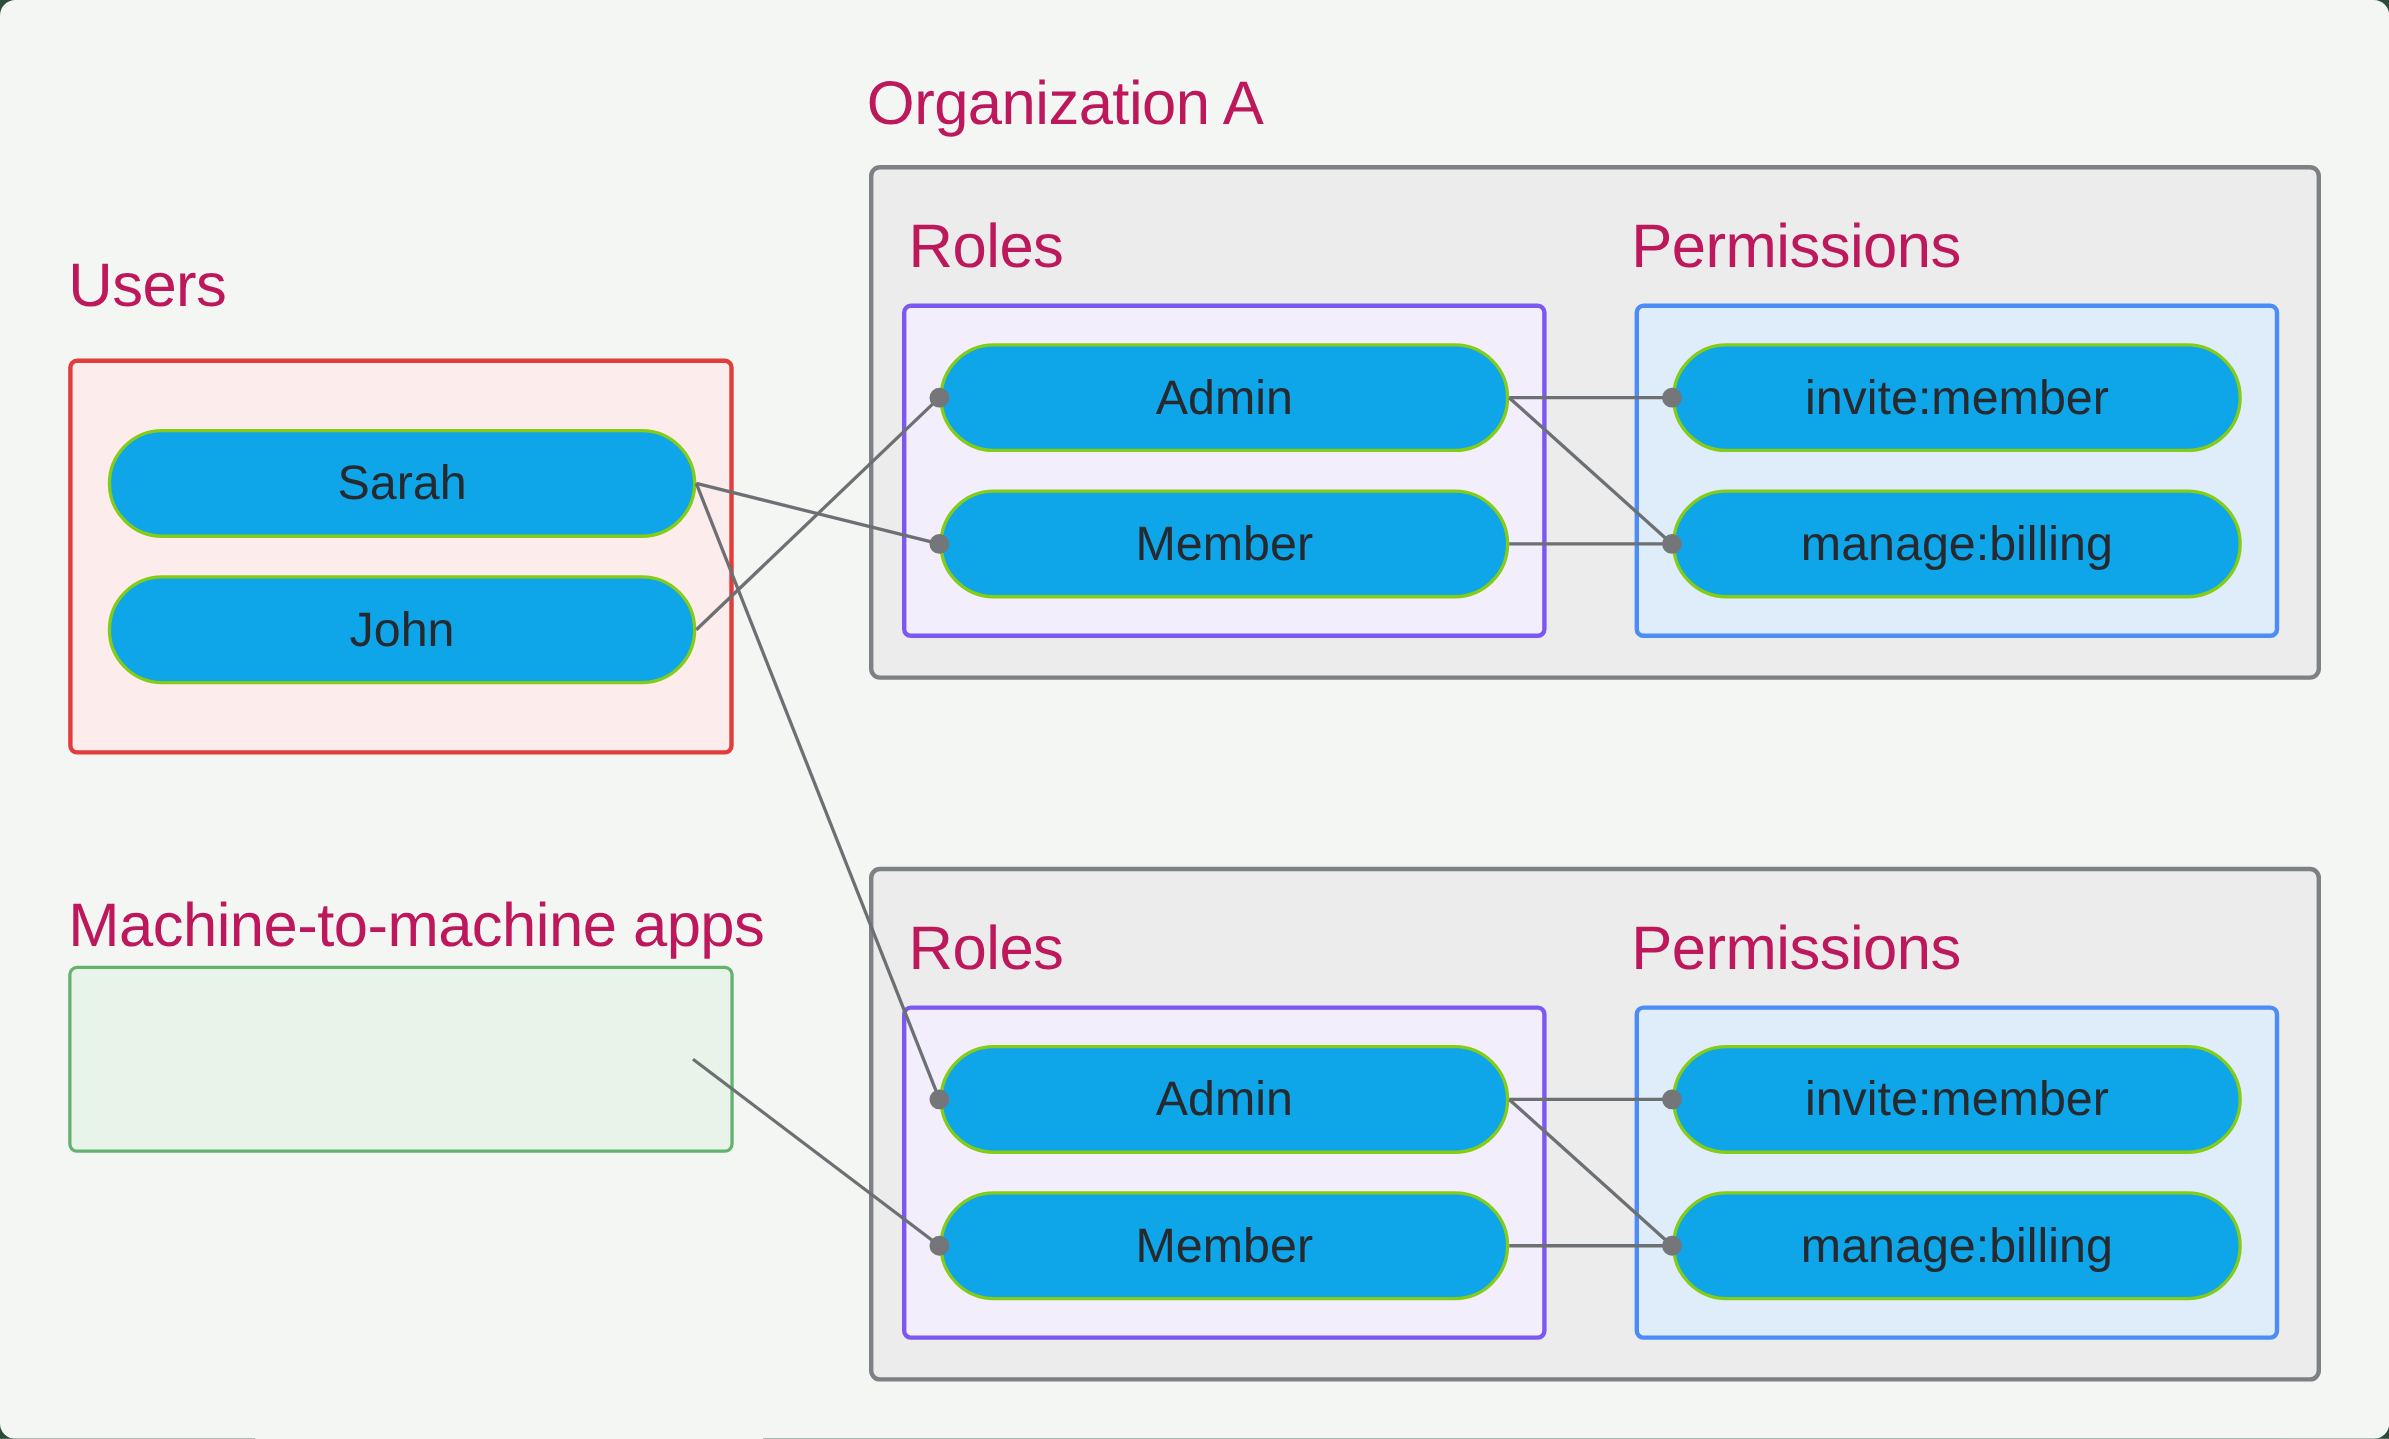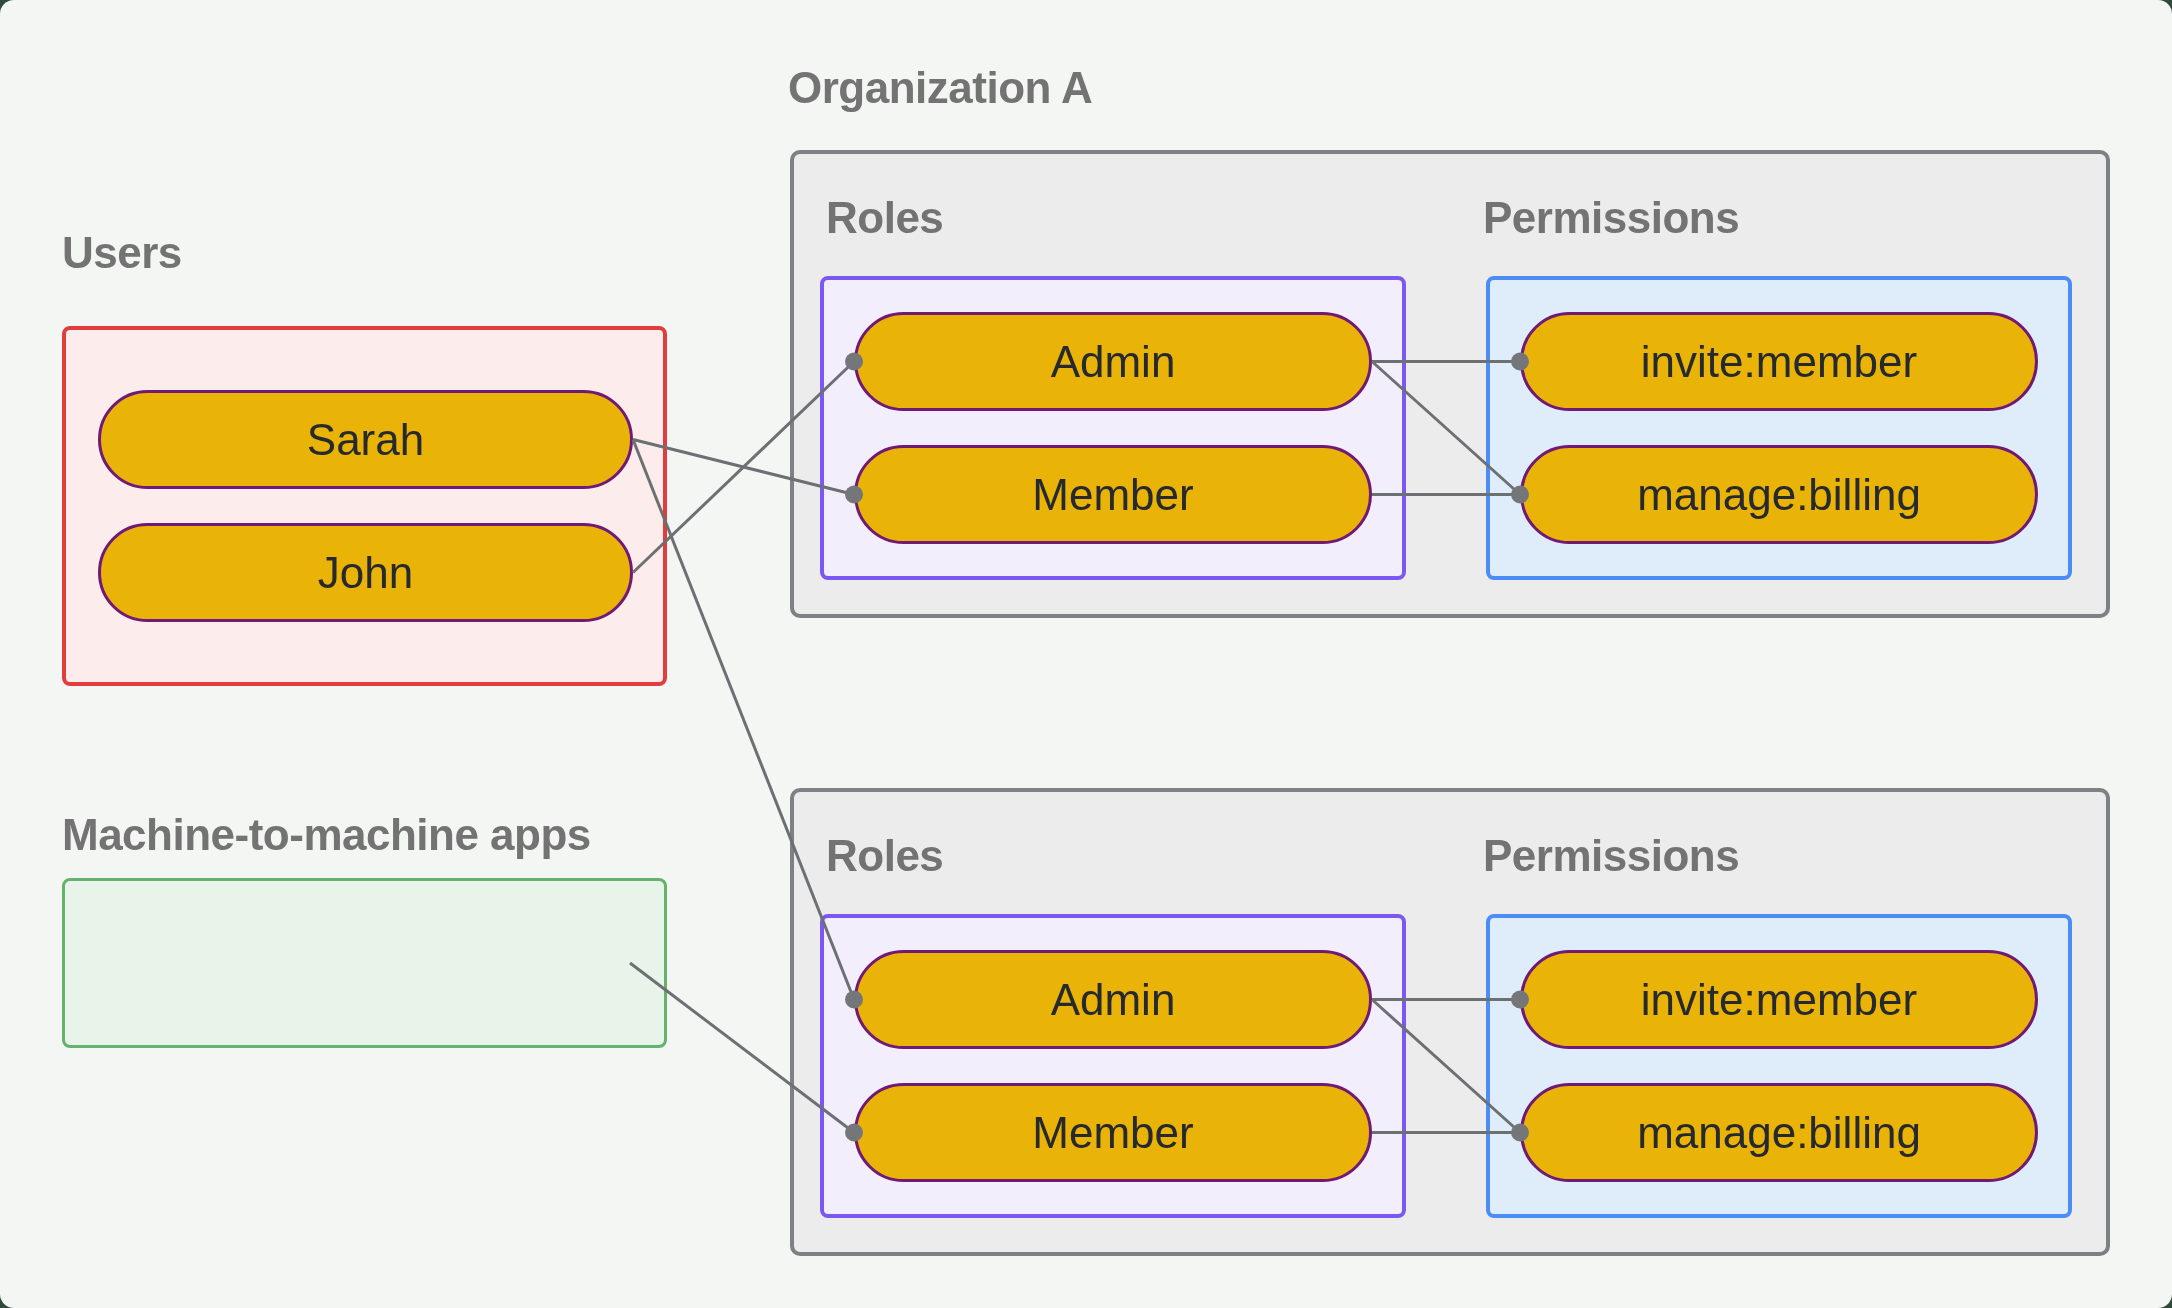--- a/index.html
+++ b/index.html
@@ -10,41 +10,41 @@
   .canvas {
     position: relative;
     width: 2172px;
     height: 1308px;
     background: #f4f6f4;
     border-radius: 14px;
     overflow: hidden;
   }
   .label {
     position: absolute;
-    font-size: 44px;
-    font-weight: 700;
+    font-size: 56px;
+    font-weight: 400;
     line-height: 1.0;
-    color: #737373;
+    color: #be185d;
     letter-spacing: -0.5px;
     white-space: nowrap;
   }
   .frame {
     position: absolute;
     box-sizing: border-box;
   }
   .frame.users  { border: 4px solid #e23c3c; background: #fcecec; border-radius: 8px; }
   .frame.m2m    { border: 3px solid #65b26e; background: #e8f4e9; border-radius: 8px; }
   .frame.org    { border: 4px solid #7d8184; background: #ececed; border-radius: 10px; }
   .frame.roles  { border: 4px solid #7b58f1; background: #f3eefc; border-radius: 8px; }
   .frame.perms  { border: 4px solid #4b8cf7; background: #dfecfa; border-radius: 8px; }
   .pill {
     position: absolute;
     box-sizing: border-box;
-    background: #eab308;
-    border: 3px solid #701a75;
+    background: #0ea5e9;
+    border: 3px solid #84cc16;
     border-radius: 60px;
     display: flex;
     align-items: center;
     justify-content: center;
     font-size: 44px;
     font-weight: 400;
     color: #26292d;
     white-space: nowrap;
   }
   svg.edges {

